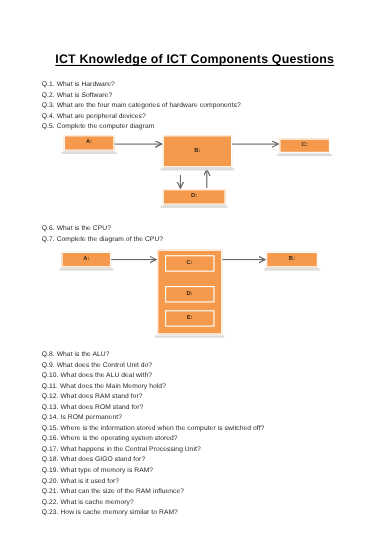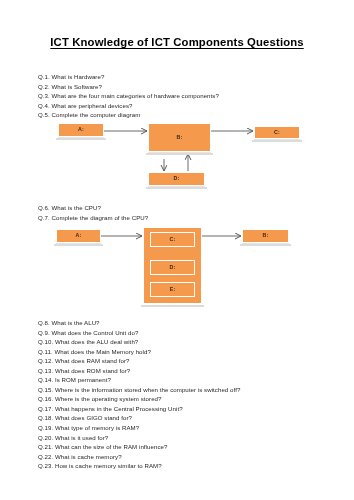--- a/index.html
+++ b/index.html
@@ -27,21 +27,21 @@
     text-align: center;
     font-size: 11.3px;
     font-weight: bold;
     letter-spacing: 0.15px;
     color: #000000;
     margin: 0;
     padding: 0;
     position: absolute;
     left: 0;
     right: 0;
-    top: 36px;
+    top: 48px;
   }
   .doc-title span.u {
     text-decoration: underline;
     text-underline-offset: 2px;
   }
 
   
   .qblock {
     position: absolute;
     left: 38px;

